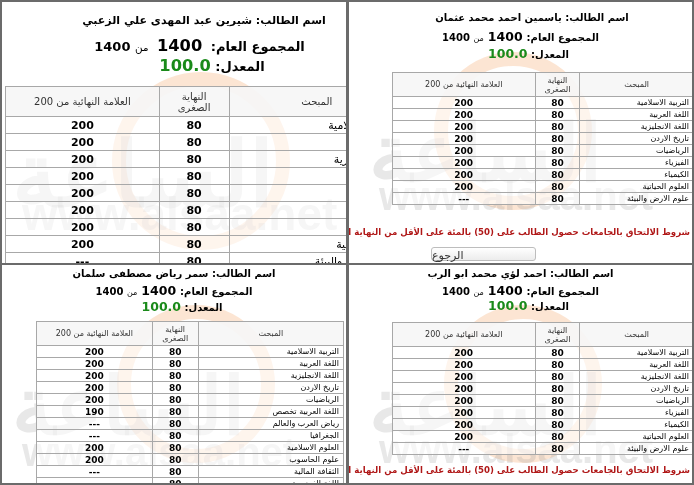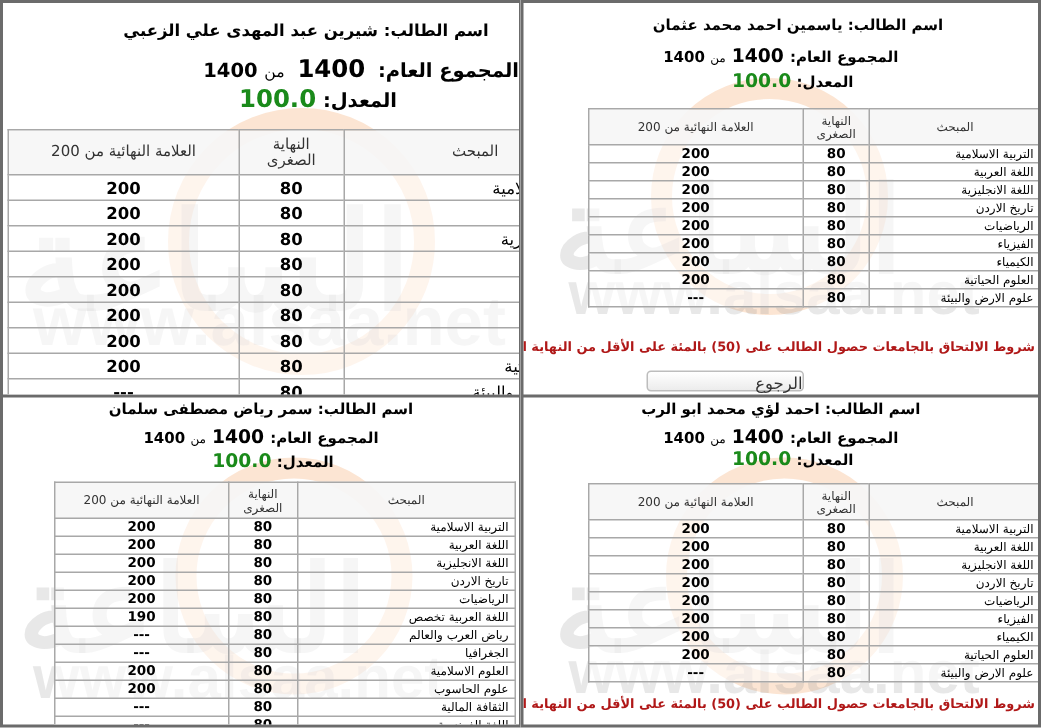--- a/index.html
+++ b/index.html
@@ -53,42 +53,42 @@
   .t-sm td.num { font-size: 9px; }
 
   .note {
     position: absolute; right: 2px; direction: rtl; white-space: nowrap;
     color: #b01818; font-weight: bold; font-size: 8.6px;
   }
   .btn {
     position: absolute; height: 14px; box-sizing: border-box;
     border: 1px solid #bdbdbd; border-radius: 3px;
     background: linear-gradient(#ffffff, #ececec);
-    font-size: 11px; color: #333; text-align: right; line-height: 16px; letter-spacing: 2px;
+    font-size: 11px; color: #333; text-align: left; line-height: 16px; letter-spacing: 2px;
   }
 
   
   .wm { position: absolute; pointer-events: none; }
   .wm-ring { border: 14px solid rgba(245,170,110,0.30); border-radius: 50%; }
   .wm-text { color: rgba(150,150,150,0.22); font-weight: bold; font-family: "Liberation Sans", sans-serif; white-space: nowrap; }
 </style>
 </head>
 <body>
 
 <div class="panel p-tl">
   <div class="wm wm-ring" style="left:110px;top:70px;width:150px;height:150px;"></div>
   <div class="wm wm-text" style="left:10px;top:120px;font-size:90px;">الساعة</div>
   <div class="wm wm-text" style="left:20px;top:185px;font-size:46px;">www.alsaa.net</div>
 
   <div class="big-hdr">
     <div class="hdr name" style="left:60px;">
       <span>اسم الطالب:</span>
       <span>شيرين عبد المهدى علي الزعبي</span>
     </div>
-    <div class="hdr tot" style="left:51px;text-align:right;">
+    <div class="hdr tot" style="left:51px;">
       <span>المجموع العام:</span>
       <span class="big">1400</span>
       <span class="of">من</span>
       <span>1400</span>
     </div>
     <div class="hdr avg" style="left:60px;">
       <span>المعدل:</span>
       <span class="val">100.0</span>
     </div>
   </div>

